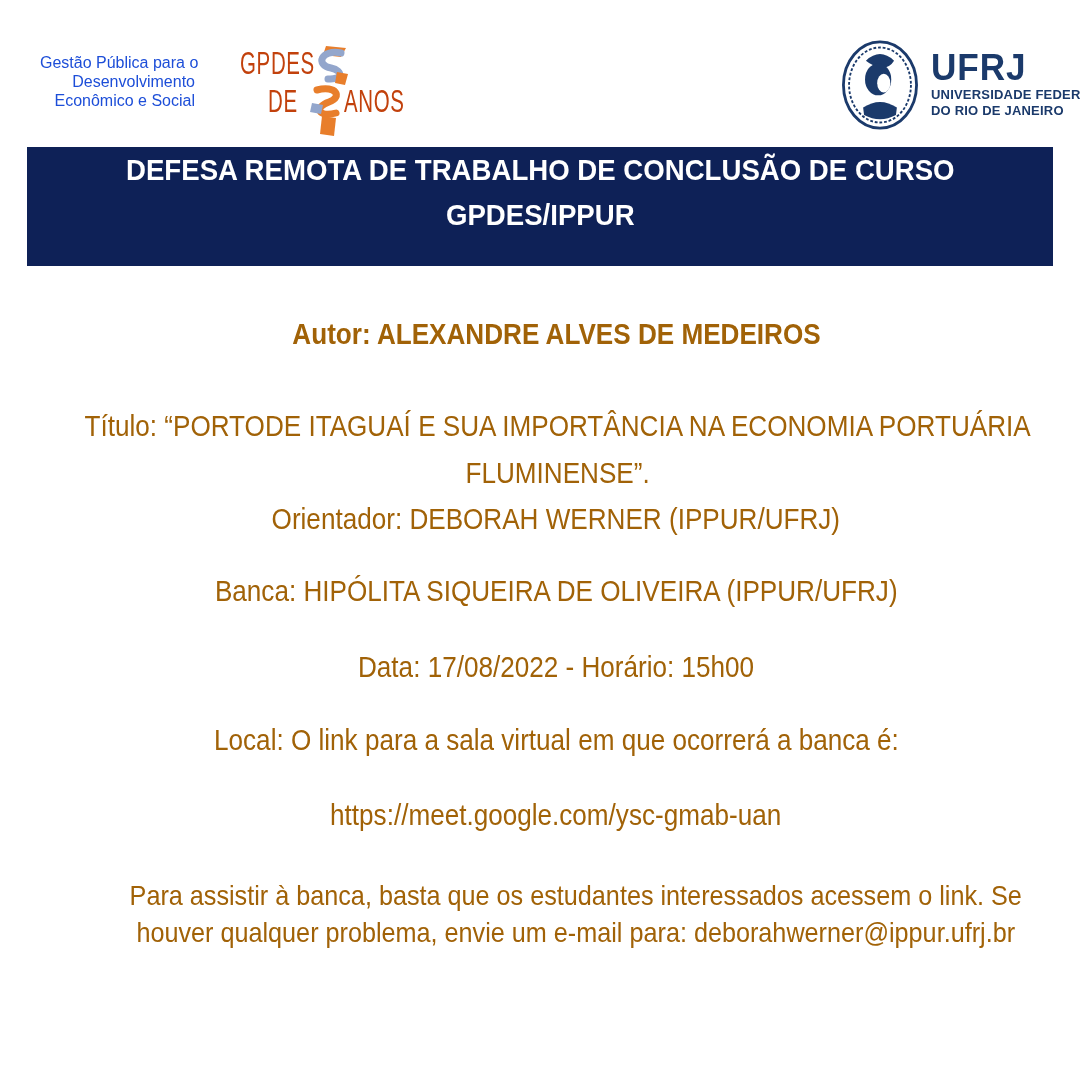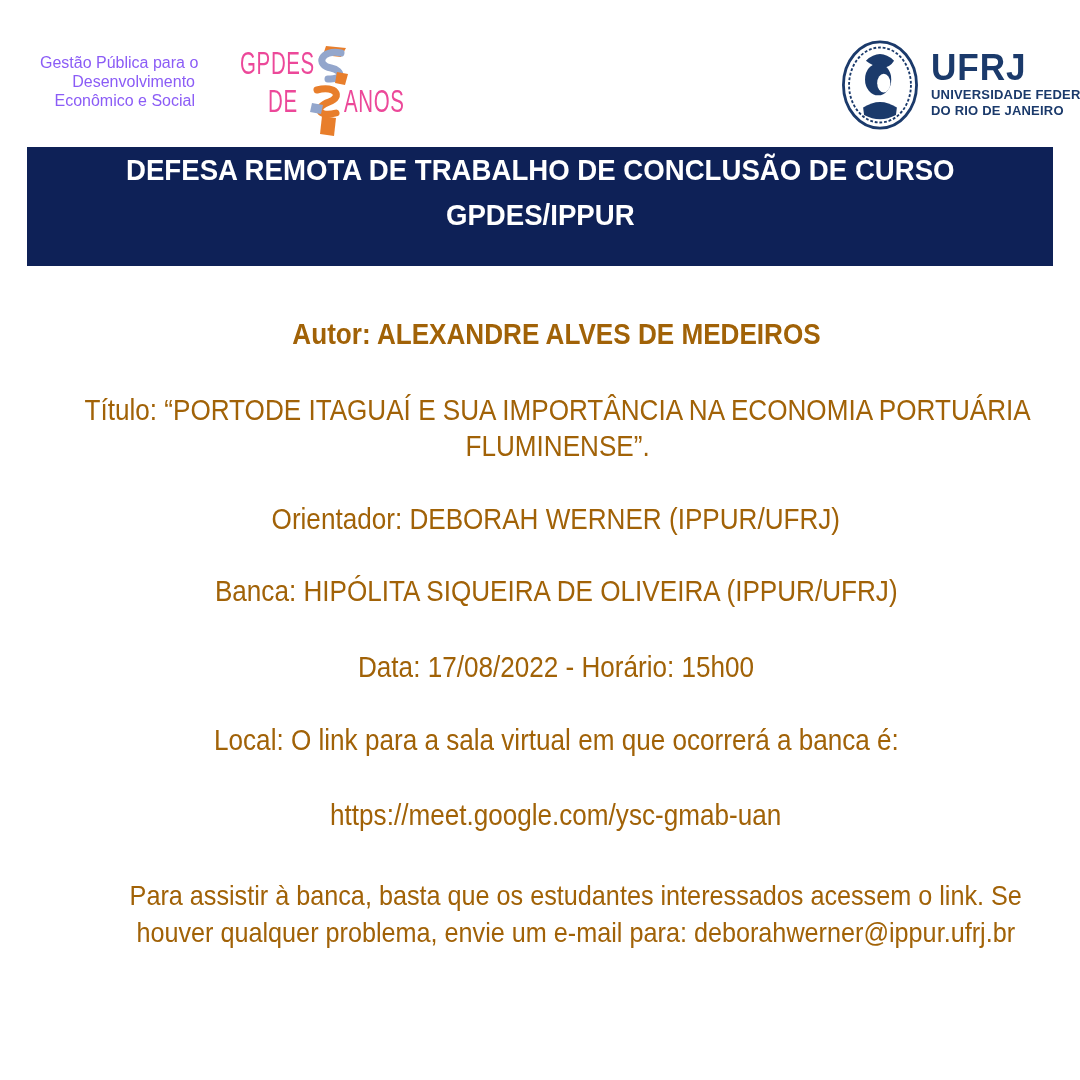--- a/index.html
+++ b/index.html
@@ -5,23 +5,23 @@
   html,body{margin:0;padding:0;background:#ffffff;}
   .page{
     position:relative;width:1080px;height:1080px;background:#ffffff;
     font-family:"Liberation Sans", sans-serif;overflow:hidden;color:#1e1e1e;
   }
 
   
   .gpdes-logo{position:absolute;left:40px;top:50px;width:320px;height:85px;}
   .gpdes-tagline{
     position:absolute;left:0;top:3px;width:155px;text-align:right;
-    font-size:16px;line-height:19px;color:#8b5cf6;white-space:pre;
+    font-size:16px;line-height:19px;color:#1d4ed8;white-space:pre;
   }
-  .gpdes-wordmark{position:absolute;left:200px;top:-4px;width:160px;height:90px;color:#ec4899;text-align:center;}
+  .gpdes-wordmark{position:absolute;left:200px;top:-4px;width:160px;height:90px;color:#c2410c;text-align:center;}
   .wm-text{
     position:absolute;display:inline-block;font-size:31px;letter-spacing:1px;
     transform:scaleX(0.66);transform-origin:0 50%;white-space:pre;
   }
   .wm-top{left:0;top:0;}
   .wm-de{left:28px;top:38px;}
   .wm-anos{left:104px;top:38px;}
   .wm-column{position:absolute;left:62px;top:0px;}
 
   .ufrj-logo{position:absolute;left:838px;top:40px;display:flex;align-items:flex-start;gap:9px;}
@@ -39,21 +39,21 @@
   }
   .banner-text{
     color:#ffffff;font-weight:bold;font-size:30px;line-height:45px;text-align:center;
     white-space:pre;display:inline-block;transform:scaleX(0.92);transform-origin:50% 50%;
   }
 
   
   .line{position:absolute;left:0;right:0;text-align:center;font-size:29px;color:#a16207;white-space:pre;}
   .cond{display:inline-block;transform:scaleX(0.9);transform-origin:50% 50%;}
   .l-autor{top:285px;font-weight:bold;}
-  .l-titulo{top:356px;line-height:36px;}
+  .l-titulo{top:356px;line-height:47px;}
   .l-orientador{top:470px;}
   .l-banca{top:542px;}
   .l-data{top:618px;}
   .l-local{top:691px;}
   .l-link{top:766px;}
   .l-closing{top:840px;line-height:37px;font-size:28px;padding-left:40px;}
 </style>
 </head>
 <body>
 

